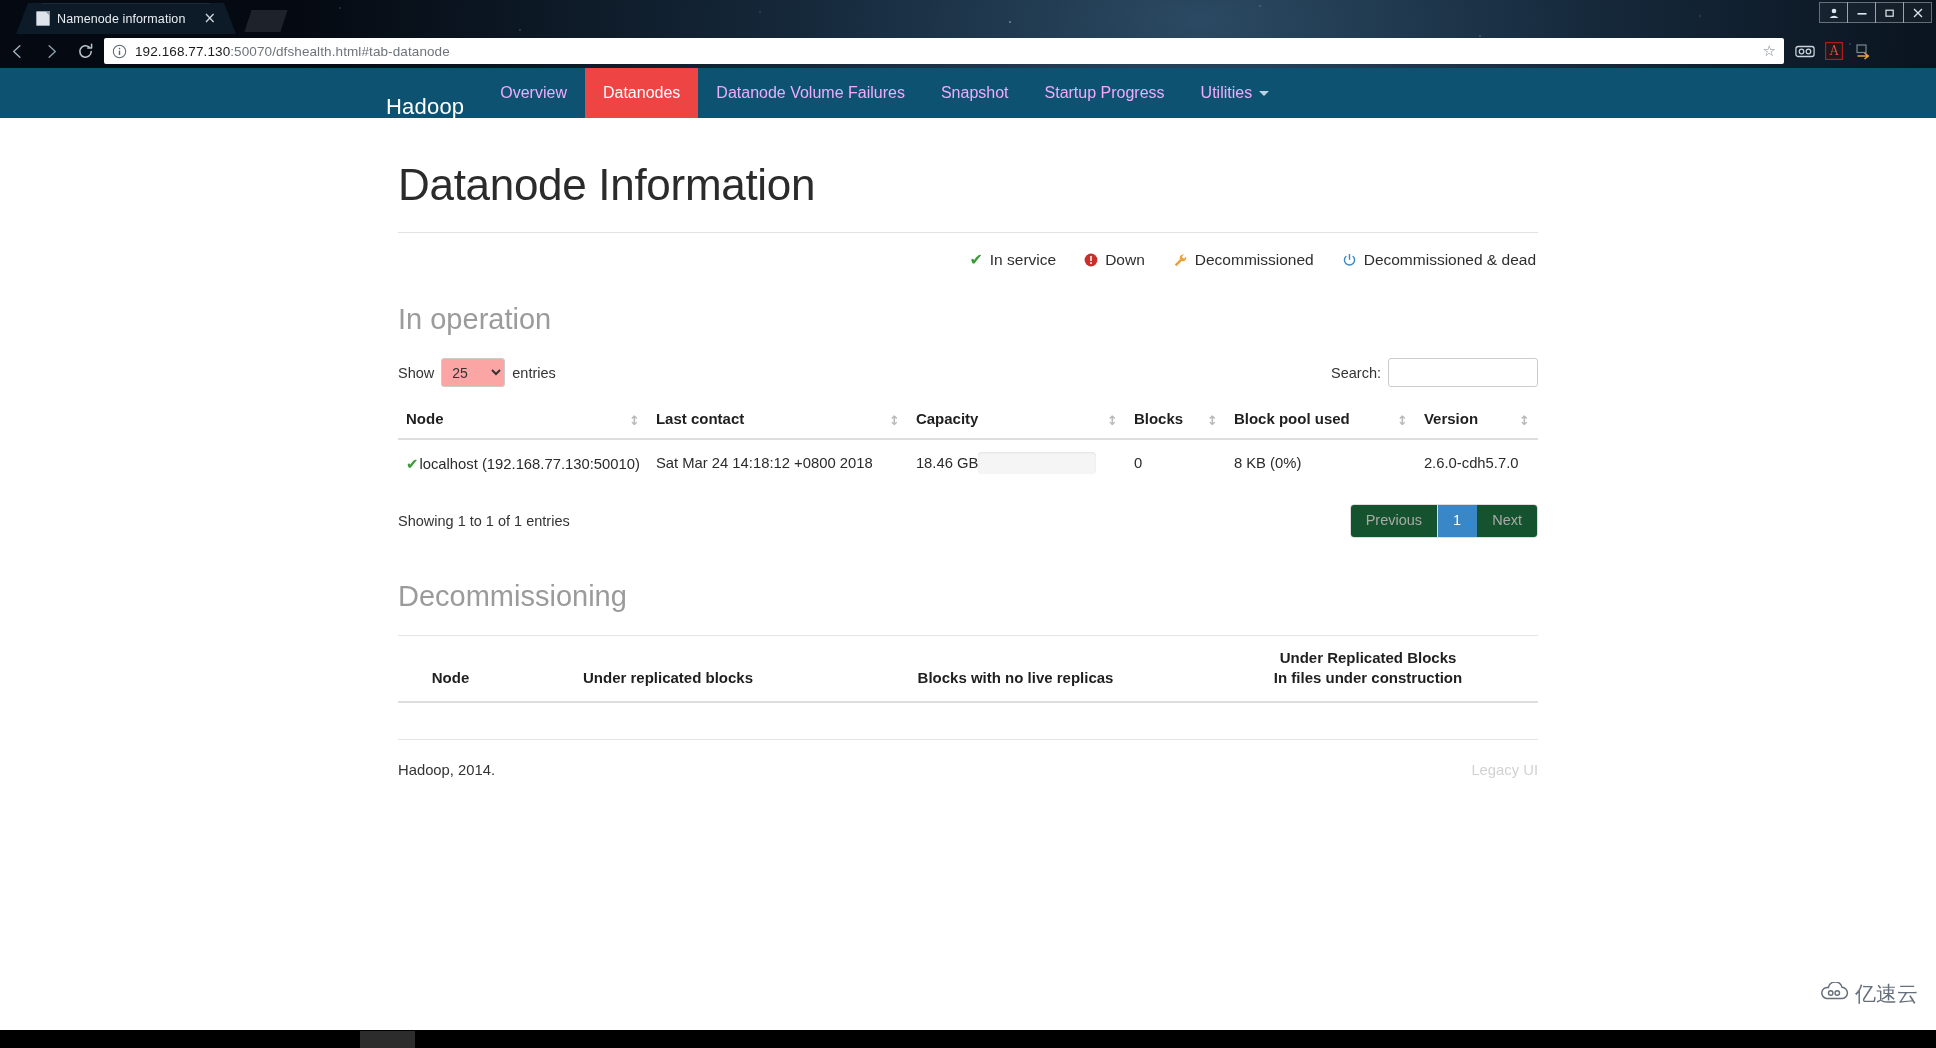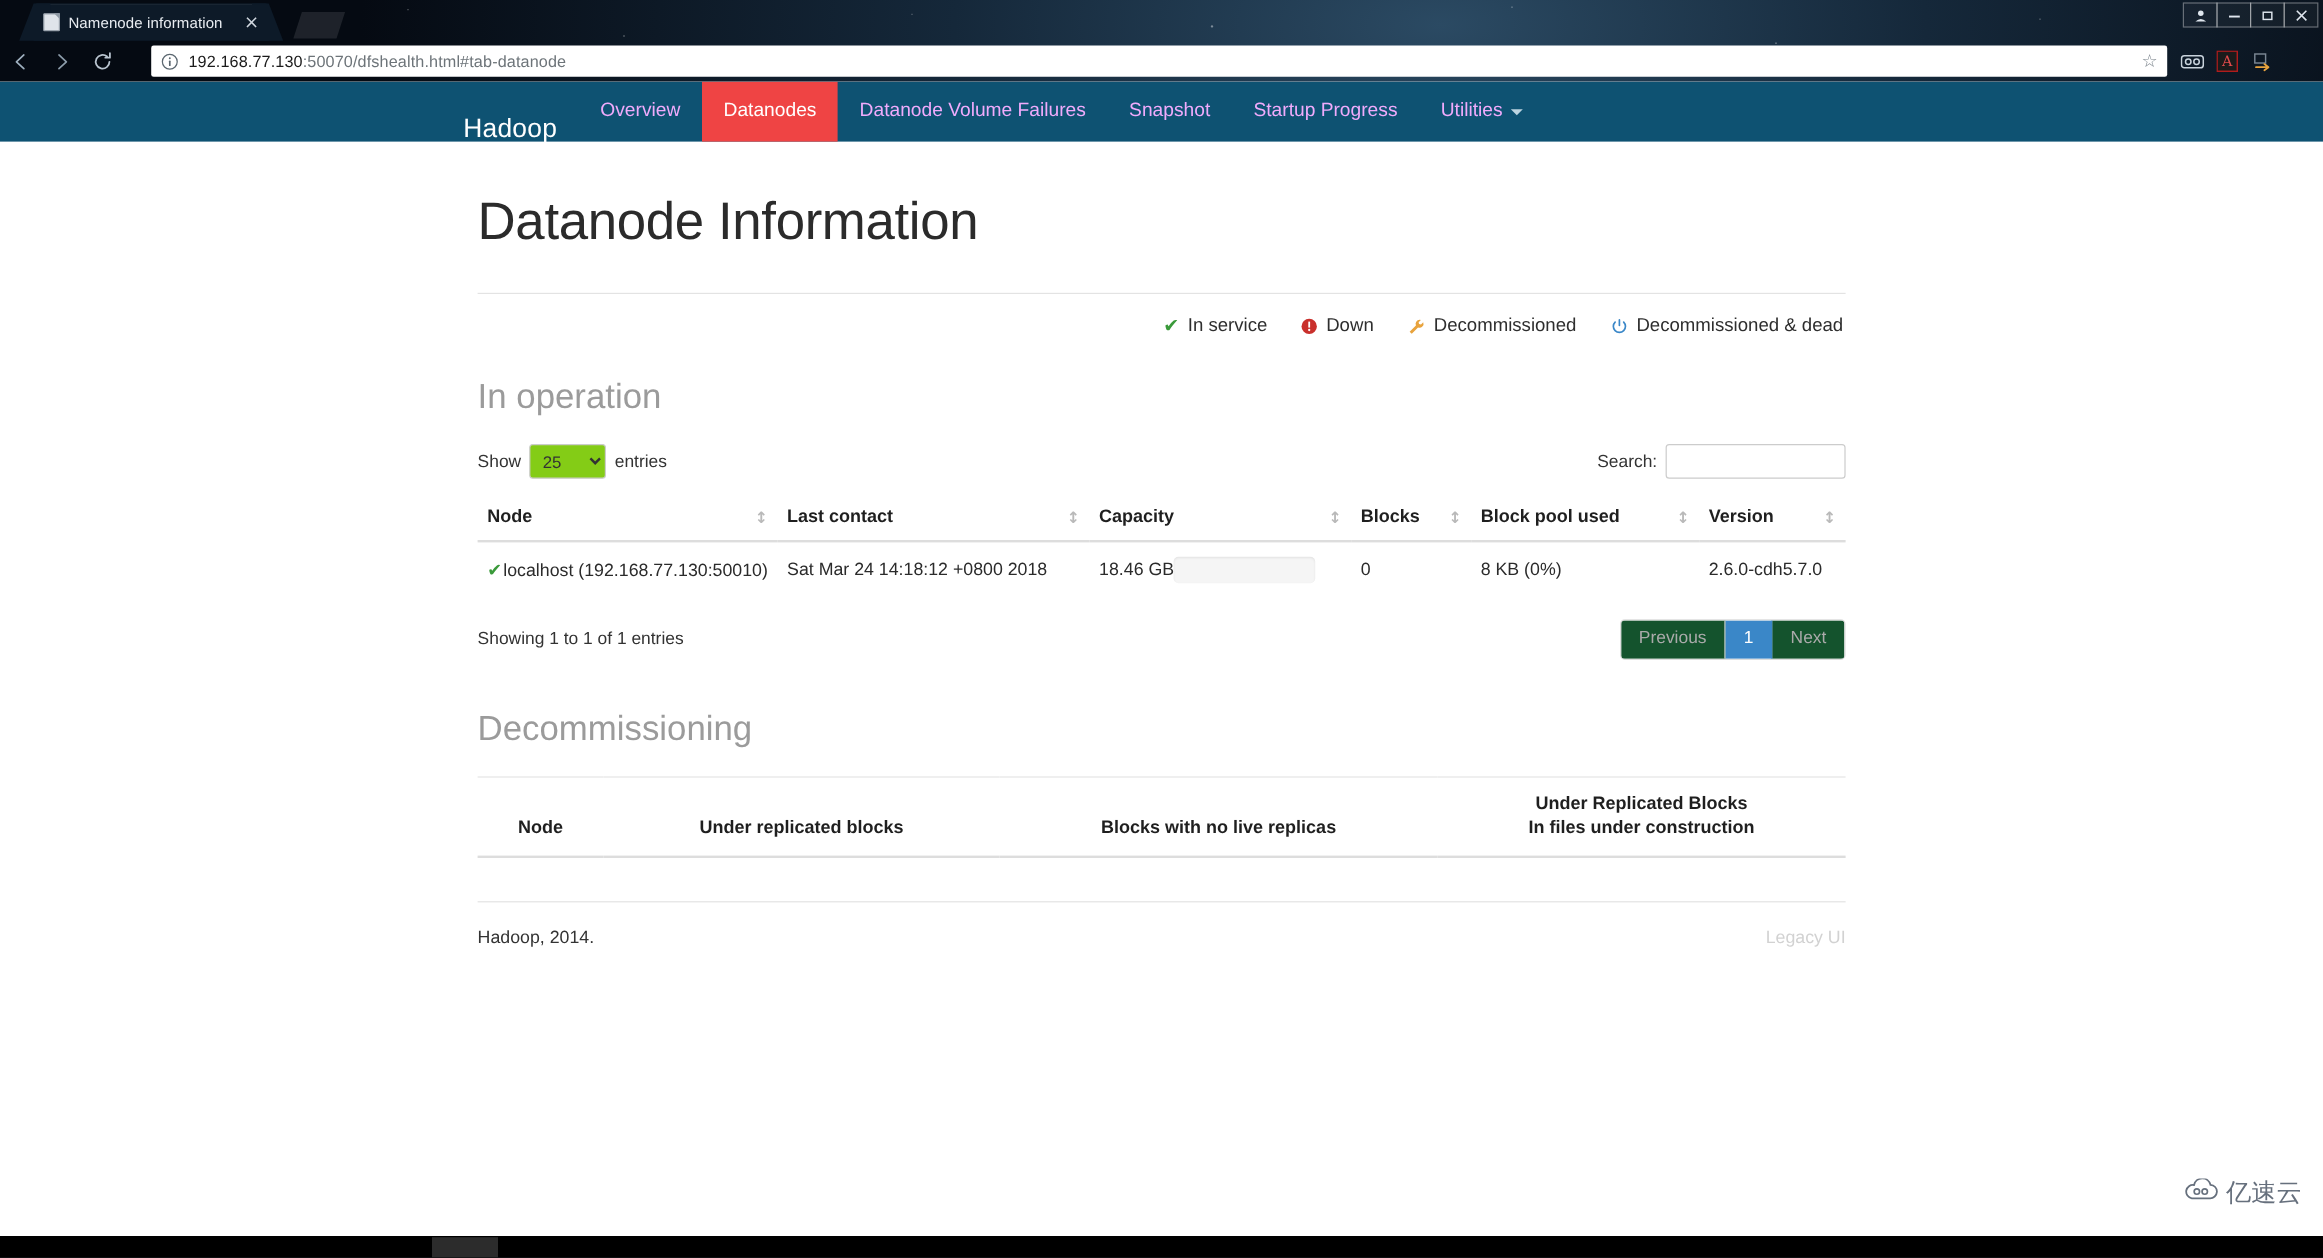--- a/index.html
+++ b/index.html
@@ -131,21 +131,21 @@
     display: flex; align-items: center;
   }
   .navicon {
     width: 34px; height: 34px;
     display: flex; align-items: center; justify-content: center;
     color: #b9c4cf;
     flex: 0 0 auto;
   }
   #omnibox {
     flex: 0 0 auto;
-    margin-left: 24px;
+    margin-left: 2px;
     width: 1680px; height: 26px;
     background: #fff;
     border-radius: 2px;
     display: flex; align-items: center;
     padding: 0 8px;
   }
   #omni-info {
     width: 15px; height: 15px; margin-right: 8px;
     flex: 0 0 auto;
     color: #5b6770;
@@ -199,21 +199,21 @@
   }
 
   #container {
     width: 1140px;
     margin: 0 auto;
     padding-top: 42px;
   }
 
   h1.page-title {
     font-size: 44px; font-weight: 400;
-    color: #2b2b2b; margin: 0 0 34px 0;
+    color: #2b2b2b; margin: 0 0 22px 0;
     letter-spacing: -.3px;
   }
   .hr { border-top: 1px solid #e3e3e3; margin: 0 0 18px 0; }
 
   
   #legend {
     display: flex; justify-content: flex-end; align-items: center;
     gap: 28px;
     padding-right: 2px;
     margin-bottom: 34px;
@@ -233,21 +233,21 @@
   
   .dt-top {
     display: flex; align-items: center; justify-content: space-between;
     margin-bottom: 14px;
   }
   .dt-len { font-size: 14.5px; color: #333; display: flex; align-items: center; gap: 7px; }
   .dt-len select {
     height: 29px; padding: 2px 6px;
     font-size: 14px; font-family: "Liberation Sans", sans-serif;
     border: 1px solid #ccc; border-radius: 3px;
-    background: #84cc16; color: #333;
+    background: #fca5a5; color: #333;
     min-width: 64px;
   }
   .dt-filter { font-size: 14.5px; color: #333; display: flex; align-items: center; gap: 7px; }
   .dt-filter input {
     height: 29px; width: 150px;
     border: 1px solid #ccc; border-radius: 3px;
     padding: 2px 7px; font-size: 14px;
     font-family: "Liberation Sans", sans-serif;
   }
 

